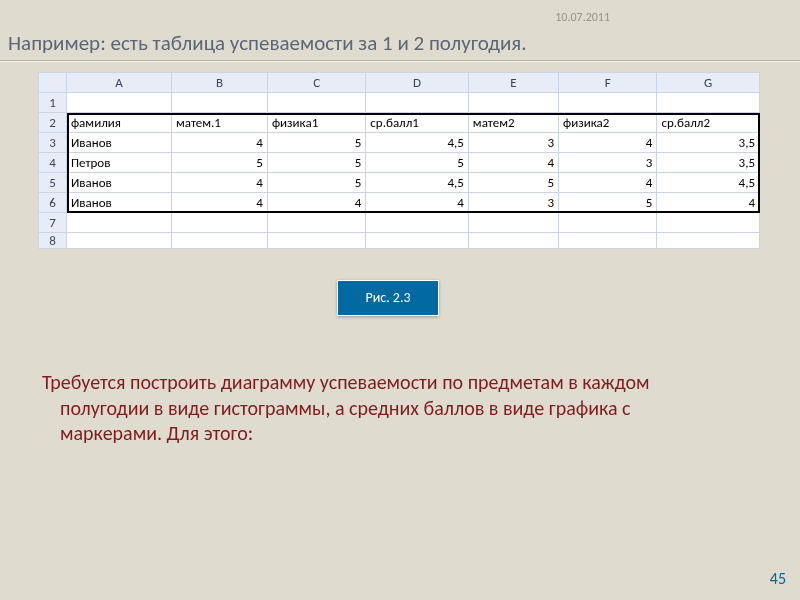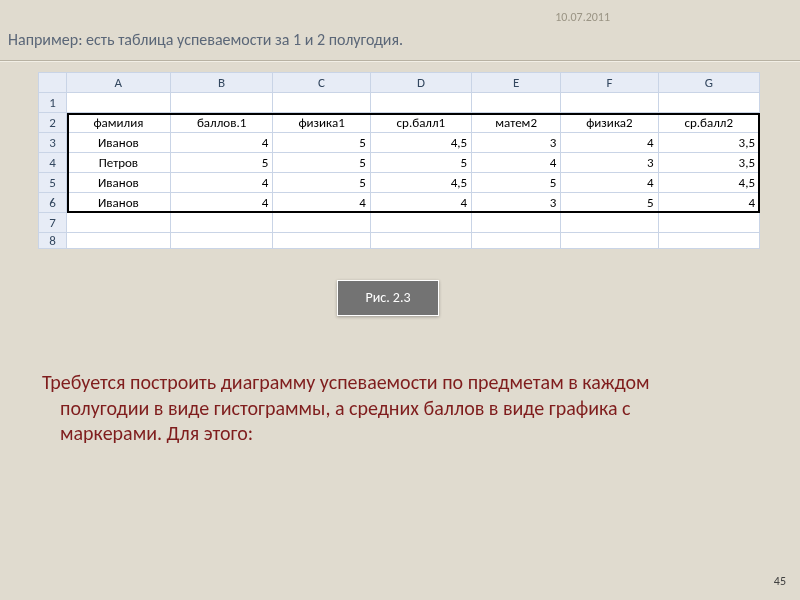--- a/index.html
+++ b/index.html
@@ -19,21 +19,21 @@
     top: 10px;
     right: 190px;
     font-size: 12px;
     color: #9a9484;
   }
 
   .title {
     position: absolute;
     top: 30px;
     left: 8px;
-    font-size: 16px;
+    font-size: 21px;
     color: #5b6778;
   }
 
   .title-underline {
     position: absolute;
     top: 60px;
     left: 0;
     right: 0;
     height: 2px;
     background: linear-gradient(to bottom, #b8b2a3 0%, #b8b2a3 50%, #f2efe6 50%, #f2efe6 100%);
@@ -73,21 +73,21 @@
     font-weight: normal;
   }
 
   table.sheet th.rowhead {
     background: #e7ecf6;
     text-align: center;
     width: 28px;
   }
 
   table.sheet td.textcell {
-    text-align: center;
+    text-align: left;
   }
 
   table.sheet .corner {
     background: #e7ecf6;
     width: 28px;
     position: relative;
   }
 
   
   .selection-box {
@@ -96,21 +96,21 @@
     pointer-events: none;
     box-sizing: border-box;
   }
 
   .fig-label {
     position: absolute;
     left: 337px;
     top: 280px;
     width: 100px;
     height: 34px;
-    background: #737373;
+    background: #0369a1;
     border: 1px solid #fff;
     box-shadow: 0 1px 3px rgba(0,0,0,0.3);
     color: #fff;
     font-size: 14px;
     line-height: 34px;
     text-align: center;
   }
 
   .body-text {
     position: absolute;
@@ -121,22 +121,22 @@
     color: #7f1d1d;
     line-height: 1.28;
     text-indent: -18px;
     padding-left: 18px;
   }
 
   .page-num {
     position: absolute;
     bottom: 12px;
     right: 14px;
-    font-size: 12px;
-    color: #404040;
+    font-size: 16px;
+    color: #0369a1;
   }
 
   .row-half {
     height: 10px !important;
     overflow: hidden;
   }
 </style>
 </head>
 <body>
 
@@ -163,21 +163,21 @@
       <td></td>
       <td></td>
       <td></td>
       <td></td>
       <td></td>
       <td></td>
     </tr>
     <tr>
       <th class="rowhead">2</th>
       <td class="textcell">фамилия</td>
-      <td class="textcell">баллов.1</td>
+      <td class="textcell">матем.1</td>
       <td class="textcell">физика1</td>
       <td class="textcell">ср.балл1</td>
       <td class="textcell">матем2</td>
       <td class="textcell">физика2</td>
       <td class="textcell">ср.балл2</td>
     </tr>
     <tr>
       <th class="rowhead">3</th>
       <td class="textcell">Иванов</td>
       <td>4</td>

